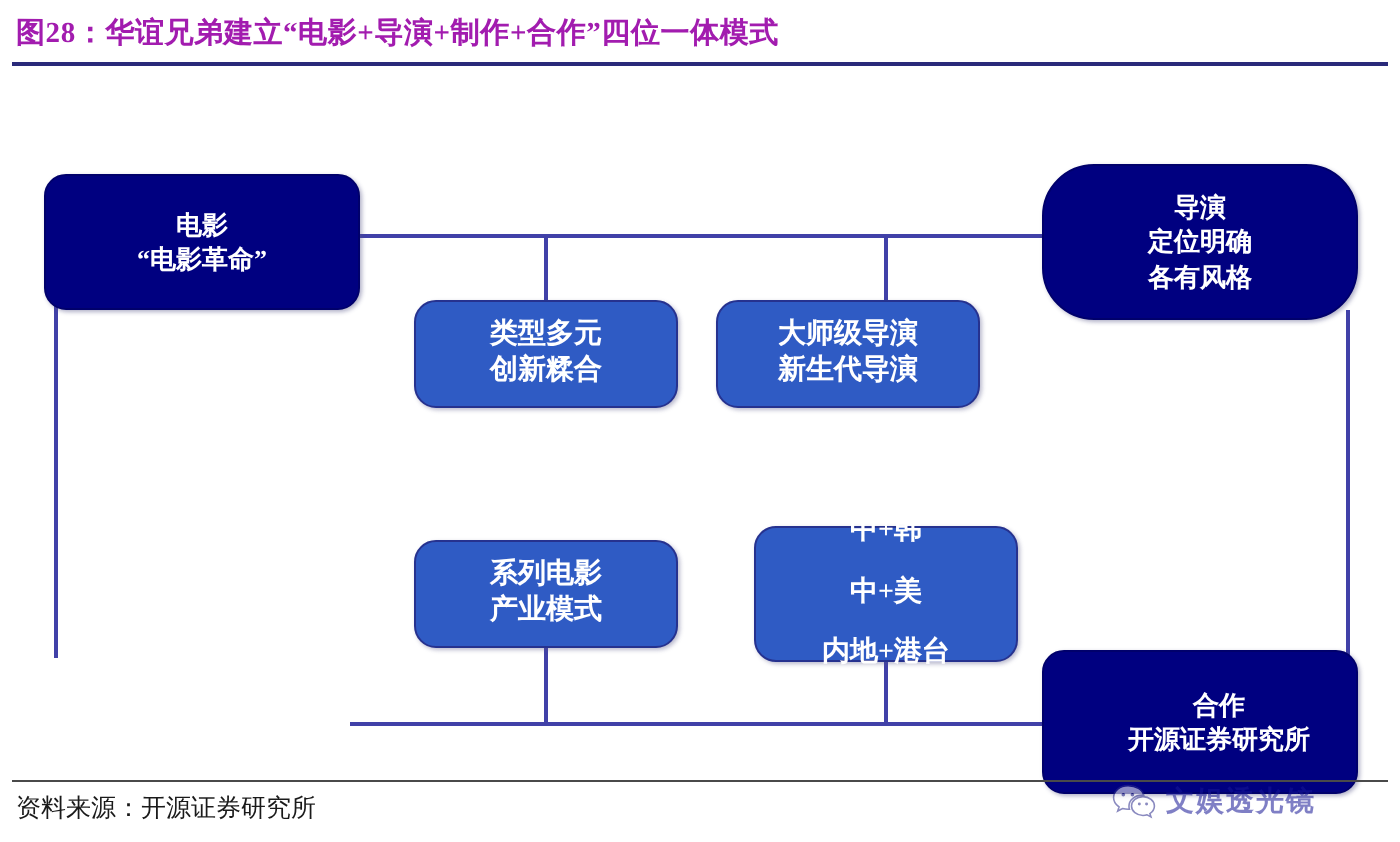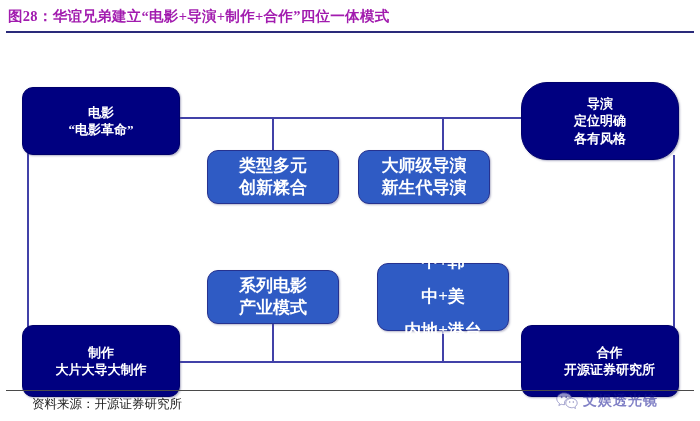--- a/index.html
+++ b/index.html
@@ -89,21 +89,21 @@
   }
   .node.corner {
     background: #000080;
     border: 1px solid #00006b;
     font-size: 13px;
     box-shadow: 1px 1px 2px rgba(80,80,130,0.45);
   }
   .node.inner {
     background: #2f5bc4;
     border: 1.5px solid #26328f;
-    font-size: 17px;
+    font-size: 14px;
     box-shadow: 1px 1px 2px rgba(80,80,130,0.40);
   }
   .node .line { display: block; white-space: nowrap; }
 
   
   #node-film        { left: 22px;  top: 22px;  width: 158px; height: 68px; }
   #node-director    { left: 521px; top: 17px;  width: 158px; height: 78px; border-radius: 26px; }
   #node-production  { left: 22px;  top: 260px; width: 158px; height: 72px; }
   #node-cooperation { left: 521px; top: 260px; width: 158px; height: 72px; padding-left: 19px; }
 
@@ -114,21 +114,20 @@
 
   
   .source {
     position: absolute;
     left: 8px;
     top: 396px;
     color: #1a1a1a;
     font-size: 12.5px;
     font-family: "Liberation Serif", "DejaVu Serif", serif;
     white-space: nowrap;
-    margin-left: 24px;
   }
 
   
   .watermark {
     position: absolute;
     left: 556px;
     top: 391px;
     display: flex;
     align-items: center;
     gap: 5px;
@@ -173,24 +172,20 @@
       <span class="line">电影</span>
       <span class="line">“电影革命”</span>
     </div>
 
     <div class="node corner" id="node-director">
       <span class="line">导演</span>
       <span class="line">定位明确</span>
       <span class="line">各有风格</span>
     </div>
 
-    <div class="node corner" id="node-production">
-      <span class="line">制作</span>
-      <span class="line">大片大导大制作</span>
-    </div>
 
     <div class="node corner" id="node-cooperation">
       <span class="line">合作</span>
       <span class="line">开源证券研究所</span>
     </div>
 
     <div class="node inner" id="node-genre">
       <span class="line">类型多元</span>
       <span class="line">创新糅合</span>
     </div>

